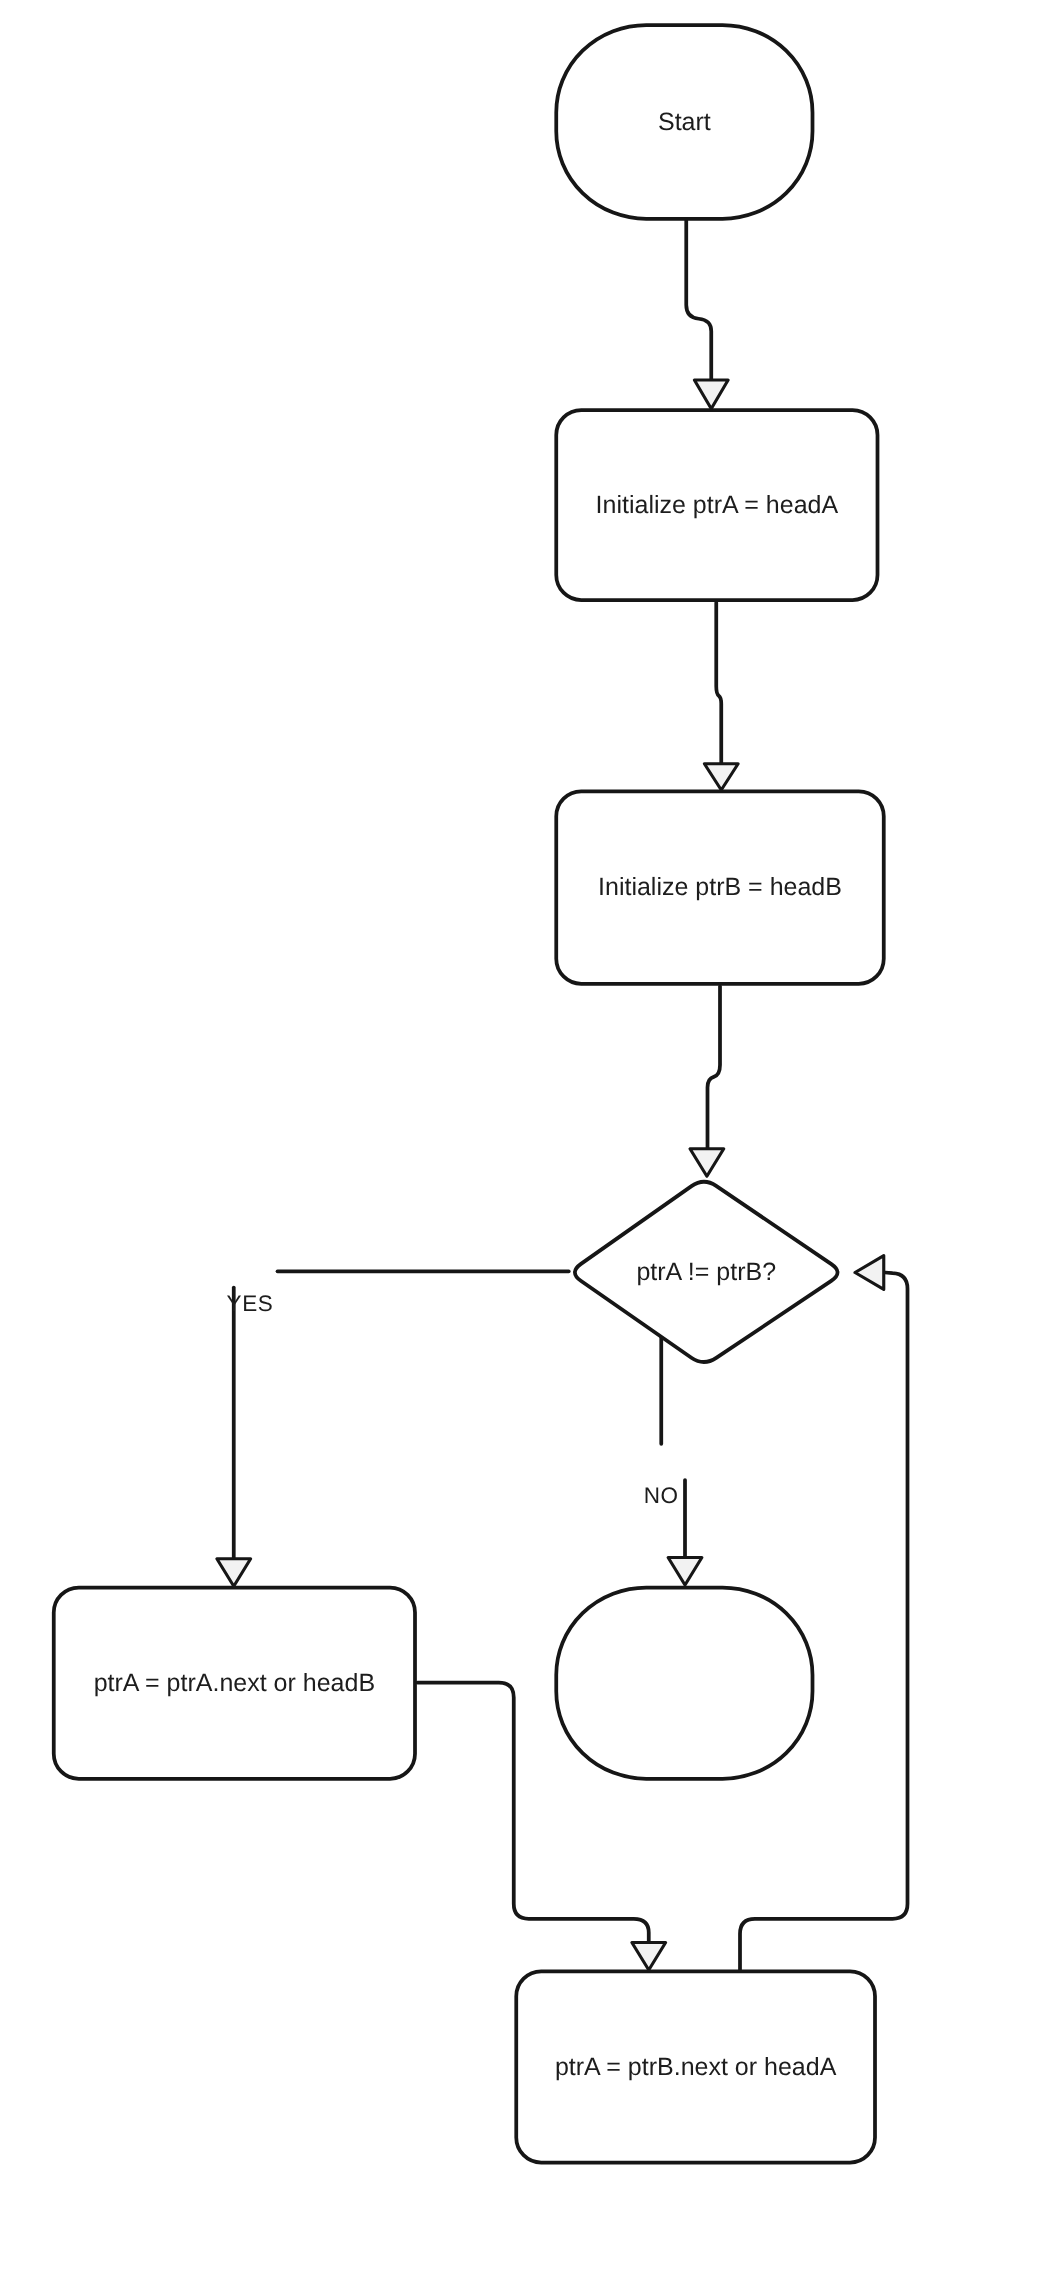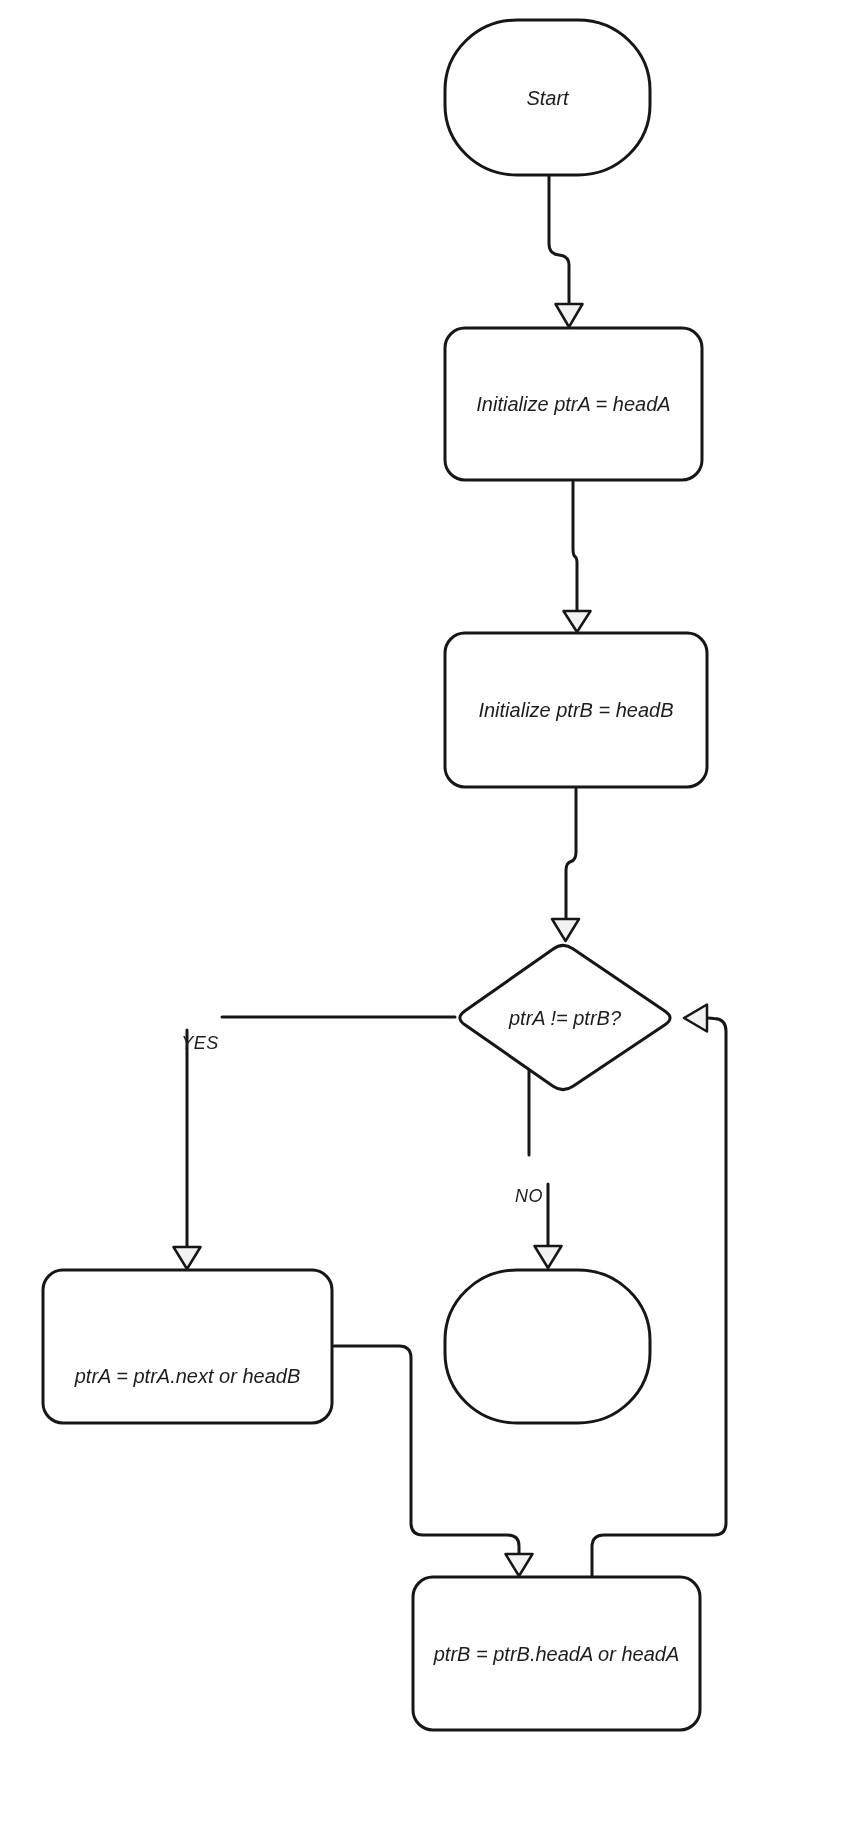--- a/index.html
+++ b/index.html
@@ -3,21 +3,20 @@
 <meta charset="utf-8">
 <style>
   html, body { margin: 0; padding: 0; background: #ffffff; }
   .canvas {
     position: relative;
     width: 851px;
     height: 1835px;
     background: #ffffff;
     font-family: "Liberation Sans", sans-serif;
     overflow: hidden;
-    font-style: italic;
   }
   .diagram-svg { position: absolute; left: 0; top: 0; }
   .shape { fill: #ffffff; stroke: #161616; stroke-width: 3; }
   .connector { fill: none; stroke: #161616; stroke-width: 3; stroke-linecap: round; }
   .arrowhead { fill: #f2f2f2; stroke: #161616; stroke-width: 2.5; stroke-linejoin: round; }
   .node-label {
     position: absolute;
     display: flex;
     align-items: center;
     justify-content: center;
@@ -74,22 +73,22 @@
   </svg>
 
   <div class="node-label" style="left:445px; top:20px; width:205px; height:155px;">Start</div>
 
   <div class="node-label" style="left:445px; top:633px; width:262px; height:154px;">Initialize ptrB = headB</div>
 
   <div class="node-label" style="left:445px; top:328px; width:257px; height:152px;">Initialize ptrA = headA</div>
 
   <div class="node-label" style="left:455px; top:942px; width:220px; height:151px;">ptrA != ptrB?</div>
 
-  <div class="node-label" style="left:43px; top:1270px; width:289px; height:153px;margin-top:29px;">ptrA = ptrA.next or headB</div>
+  <div class="node-label" style="left:43px; top:1270px; width:289px; height:153px;">ptrA = ptrA.next or headB</div>
 
 
-  <div class="node-label" style="left:413px; top:1577px; width:287px; height:153px;">ptrB = ptrB.headA or headA</div>
+  <div class="node-label" style="left:413px; top:1577px; width:287px; height:153px;">ptrA = ptrB.next or headA</div>
 
   <div class="edge-label" style="left:176px; top:1005px; width:48px; height:22px;">YES</div>
 
   <div class="edge-label" style="left:507px; top:1158px; width:44px; height:22px;">NO</div>
 
 </div>
 
 </body></html>

